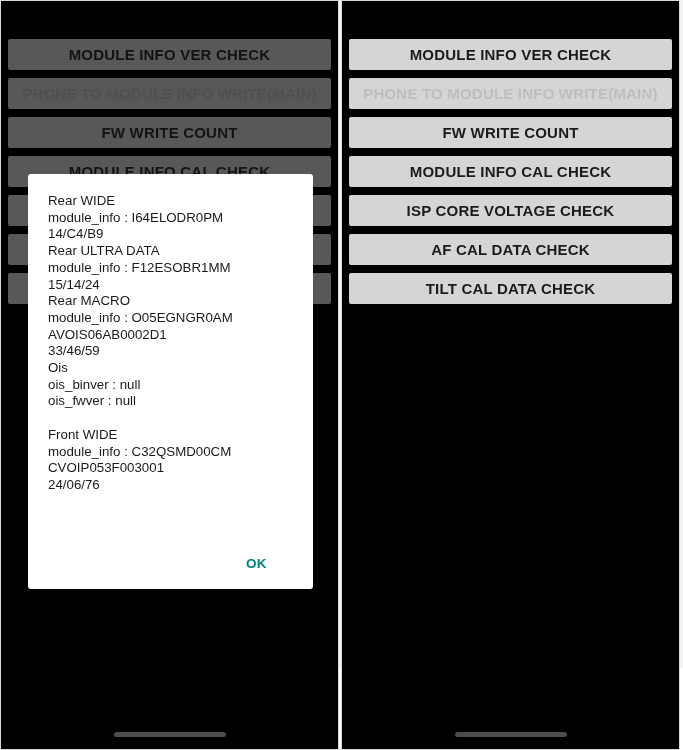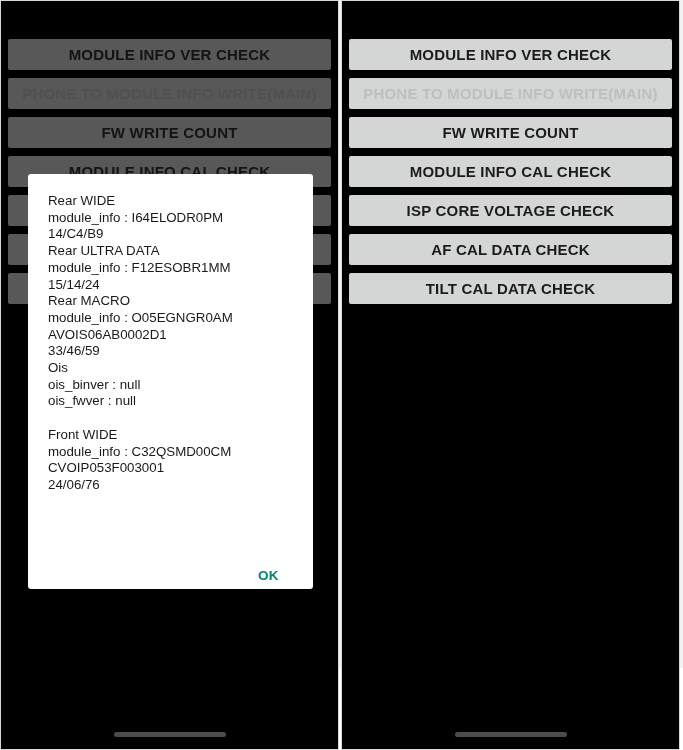--- a/index.html
+++ b/index.html
@@ -136,23 +136,23 @@
     line-height: 16.7px;
     color: #1a1a1a;
     white-space: pre;
   }
   .dlg-line.blank { height: 16.7px; }
 
   .dialog-actions {
     position: absolute;
     left: 0; right: 0; bottom: 0;
     height: 52px;
-    padding-right: 28px;
+    padding-right: 40px;
     display: flex;
-    align-items: flex-end;
+    align-items: center;
     justify-content: flex-end;
     box-sizing: border-box;
   }
   .ok-btn {
     background: transparent;
     border: 0;
     padding: 6px 6px;
     font-family: "Liberation Sans", sans-serif;
     font-size: 13.5px;
     font-weight: 700;

